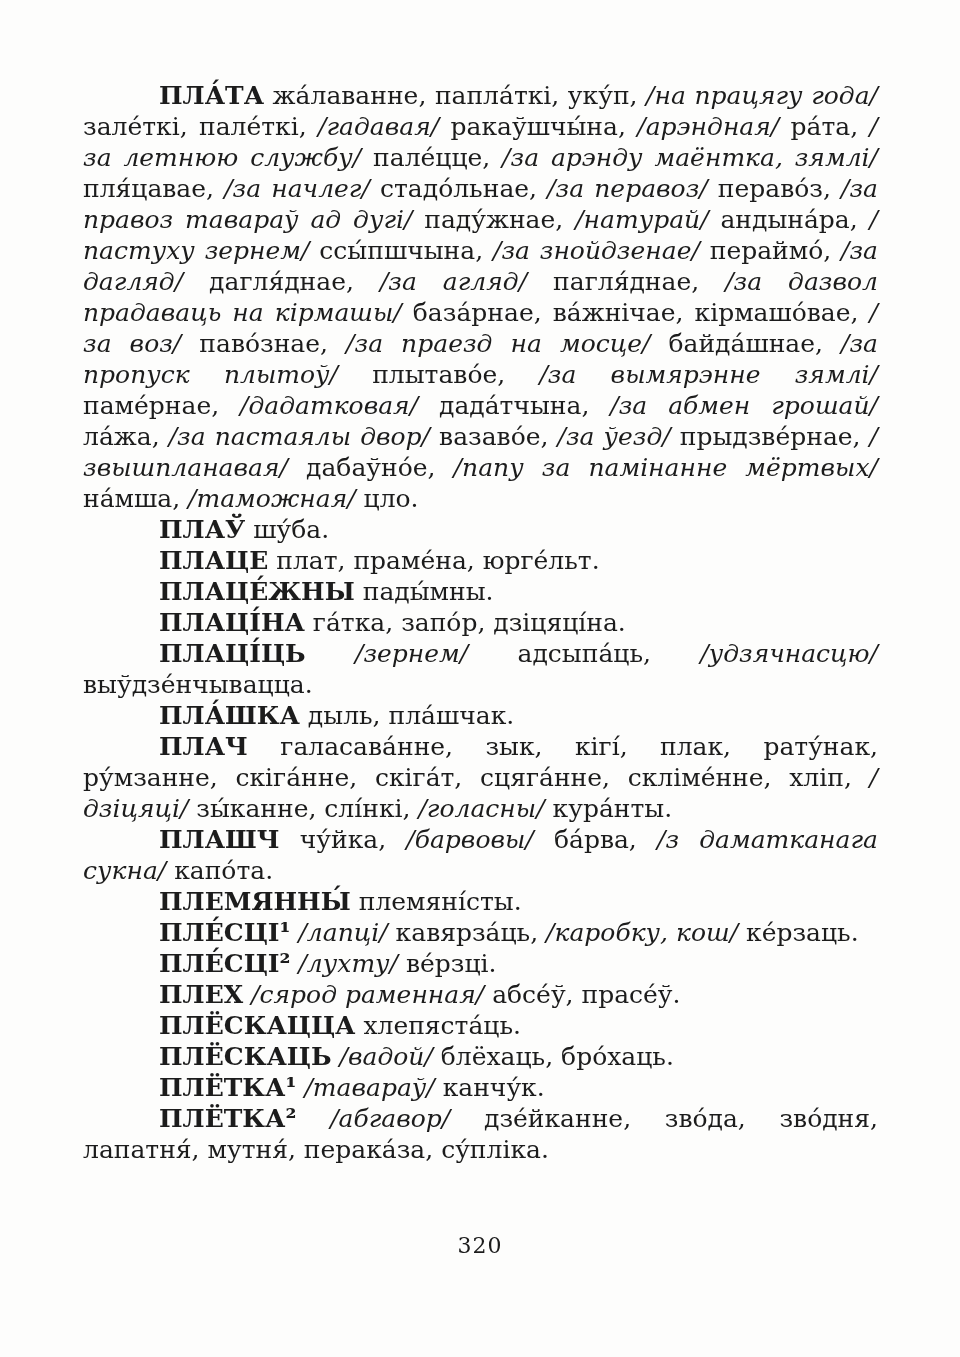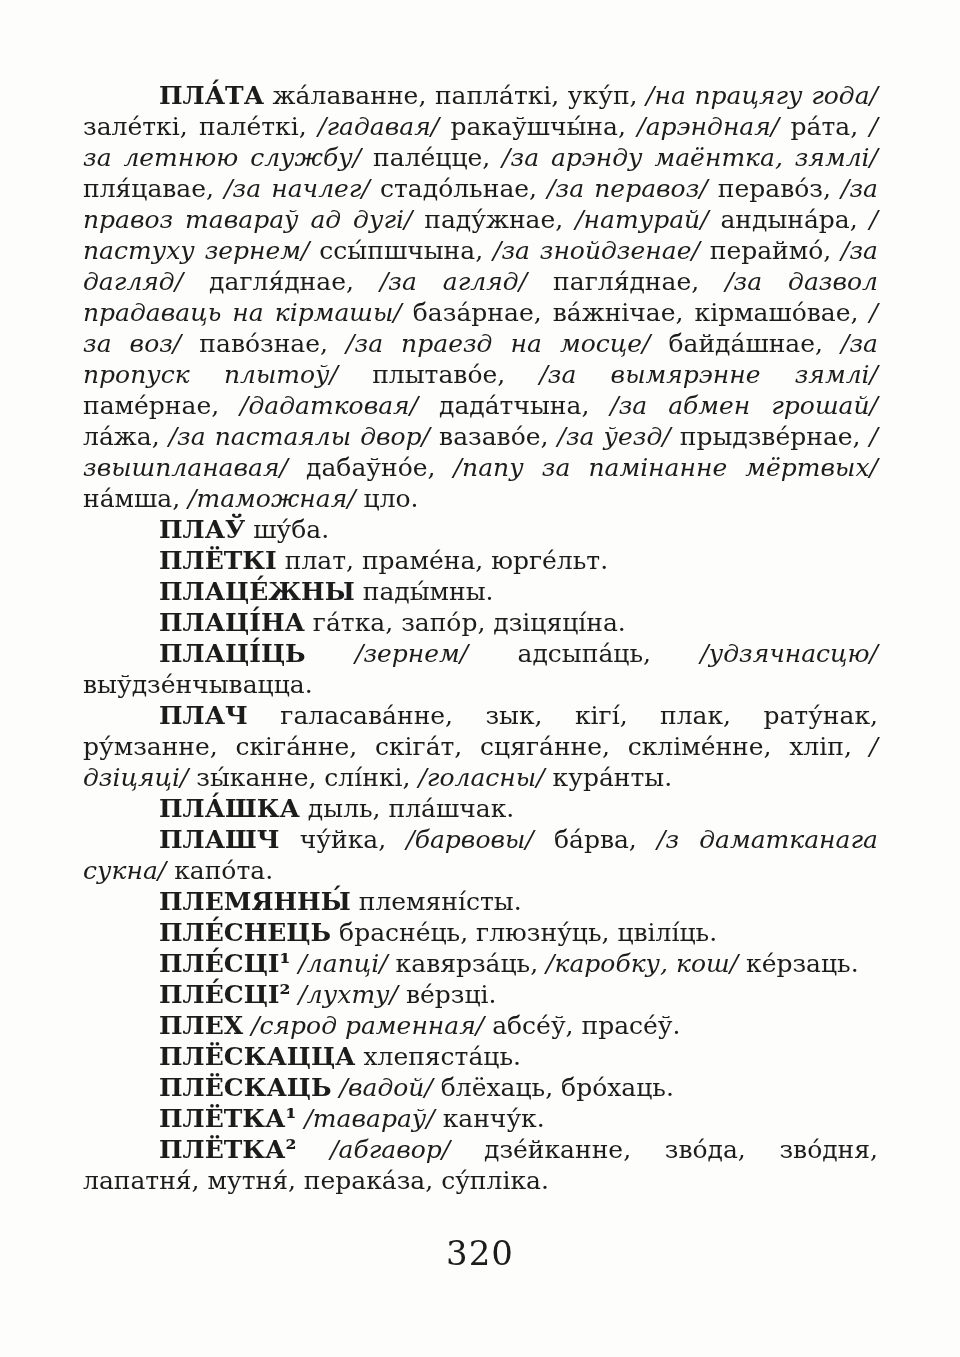--- a/index.html
+++ b/index.html
@@ -22,40 +22,39 @@
     text-align:justify;
     text-indent:76px;
   }
   .headword { font-weight:bold; }
   .ctx { font-style:italic; }
   .syn { font-style:normal; }
   .page-number {
     position:absolute; top:1233px; left:0; width:100%;
     text-align:center;
     font-family:"DejaVu Serif","Liberation Serif",serif;
-    font-size:34px; color:var(--ink);
+    font-size:22px; color:var(--ink);
     letter-spacing:1px;
   }
 </style>
 </head>
 <body>
 
 <div class="page">
   <div>
       <p class="entry"><span class="headword">ПЛА́ТА</span><span class="syn"> жа́лаванне, папла́ткі, уку́п, </span><span class="ctx">/на працягу года/</span><span class="syn"> зале́ткі, пале́ткі, </span><span class="ctx">/гадавая/</span><span class="syn"> ракаўшчы́на, </span><span class="ctx">/арэндная/</span><span class="syn"> ра́та, </span><span class="ctx">/за летнюю службу/</span><span class="syn"> пале́цце, </span><span class="ctx">/за арэнду маёнтка, зямлі/</span><span class="syn"> пля́цавае, </span><span class="ctx">/за начлег/</span><span class="syn"> стадо́льнае, </span><span class="ctx">/за перавоз/</span><span class="syn"> пераво́з, </span><span class="ctx">/за правоз тавараў ад дугі/</span><span class="syn"> паду́жнае, </span><span class="ctx">/натурай/</span><span class="syn"> андына́ра, </span><span class="ctx">/пастуху зернем/</span><span class="syn"> ссы́пшчына, </span><span class="ctx">/за знойдзенае/</span><span class="syn"> пераймо́, </span><span class="ctx">/за дагляд/</span><span class="syn"> дагля́днае, </span><span class="ctx">/за агляд/</span><span class="syn"> пагля́днае, </span><span class="ctx">/за дазвол прадаваць на кірмашы/</span><span class="syn"> база́рнае, ва́жнічае, кірмашо́вае, </span><span class="ctx">/за воз/</span><span class="syn"> паво́знае, </span><span class="ctx">/за праезд на мосце/</span><span class="syn"> байда́шнае, </span><span class="ctx">/за пропуск плытоў/</span><span class="syn"> плытаво́е, </span><span class="ctx">/за вымярэнне зямлі/</span><span class="syn"> паме́рнае, </span><span class="ctx">/дадатковая/</span><span class="syn"> дада́тчына, </span><span class="ctx">/за абмен грошай/</span><span class="syn"> ла́жа, </span><span class="ctx">/за пастаялы двор/</span><span class="syn"> вазаво́е, </span><span class="ctx">/за ўезд/</span><span class="syn"> прыдзве́рнае, </span><span class="ctx">/звышпланавая/</span><span class="syn"> дабаўно́е, </span><span class="ctx">/папу за памінанне мёртвых/</span><span class="syn"> на́мша, </span><span class="ctx">/таможная/</span><span class="syn"> цло.</span></p>
       <p class="entry"><span class="headword">ПЛАЎ</span><span class="syn"> шу́ба.</span></p>
-      <p class="entry"><span class="headword">ПЛЁТКІ</span><span class="syn"> плат, праме́на, юрге́льт.</span></p>
+      <p class="entry"><span class="headword">ПЛАЦЕ</span><span class="syn"> плат, праме́на, юрге́льт.</span></p>
       <p class="entry"><span class="headword">ПЛАЦЕ́ЖНЫ</span><span class="syn"> пады́мны.</span></p>
       <p class="entry"><span class="headword">ПЛАЦІ́НА</span><span class="syn"> га́тка, запо́р, дзіцяці́на.</span></p>
       <p class="entry"><span class="headword">ПЛАЦІ́ЦЬ</span><span class="syn"> </span><span class="ctx">/зернем/</span><span class="syn"> адсыпа́ць, </span><span class="ctx">/удзячнасцю/</span><span class="syn"> выўдзе́нчывацца.</span></p>
+      <p class="entry"><span class="headword">ПЛА́ШКА</span><span class="syn"> дыль, пла́шчак.</span></p>
       <p class="entry"><span class="headword">ПЛАЧ</span><span class="syn"> галасава́нне, зык, кігі́, плак, рату́нак, ру́мзанне, скіга́нне, скіга́т, сцяга́нне, скліме́нне, хліп, </span><span class="ctx">/дзіцяці/</span><span class="syn"> зы́канне, слі́нкі, </span><span class="ctx">/голасны/</span><span class="syn"> кура́нты.</span></p>
-      <p class="entry"><span class="headword">ПЛА́ШКА</span><span class="syn"> дыль, пла́шчак.</span></p>
       <p class="entry"><span class="headword">ПЛАШЧ</span><span class="syn"> чу́йка, </span><span class="ctx">/барвовы/</span><span class="syn"> ба́рва, </span><span class="ctx">/з даматканага сукна/</span><span class="syn"> капо́та.</span></p>
       <p class="entry"><span class="headword">ПЛЕМЯННЫ́</span><span class="syn"> племяні́сты.</span></p>
-      <p class="entry"><span class="headword">ПЛЕ́СНЕЦЬ</span><span class="syn"> брасне́ць, глюзну́ць, цвілі́ць.</span></p>
       <p class="entry"><span class="headword">ПЛЕ́СЦІ¹</span><span class="syn"> </span><span class="ctx">/лапці/</span><span class="syn"> кавярза́ць, </span><span class="ctx">/каробку, кош/</span><span class="syn"> ке́рзаць.</span></p>
       <p class="entry"><span class="headword">ПЛЕ́СЦІ²</span><span class="syn"> </span><span class="ctx">/лухту/</span><span class="syn"> ве́рзці.</span></p>
       <p class="entry"><span class="headword">ПЛЕХ</span><span class="syn"> </span><span class="ctx">/сярод раменная/</span><span class="syn"> абсе́ў, прасе́ў.</span></p>
       <p class="entry"><span class="headword">ПЛЁСКАЦЦА</span><span class="syn"> хлепяста́ць.</span></p>
       <p class="entry"><span class="headword">ПЛЁСКАЦЬ</span><span class="syn"> </span><span class="ctx">/вадой/</span><span class="syn"> блёхаць, бро́хаць.</span></p>
       <p class="entry"><span class="headword">ПЛЁТКА¹</span><span class="syn"> </span><span class="ctx">/тавараў/</span><span class="syn"> канчу́к.</span></p>
       <p class="entry"><span class="headword">ПЛЁТКА²</span><span class="syn"> </span><span class="ctx">/абгавор/</span><span class="syn"> дзе́йканне, зво́да, зво́дня, лапатня́, мутня́, перака́за, су́пліка.</span></p>
     </div>
 </div>
 

